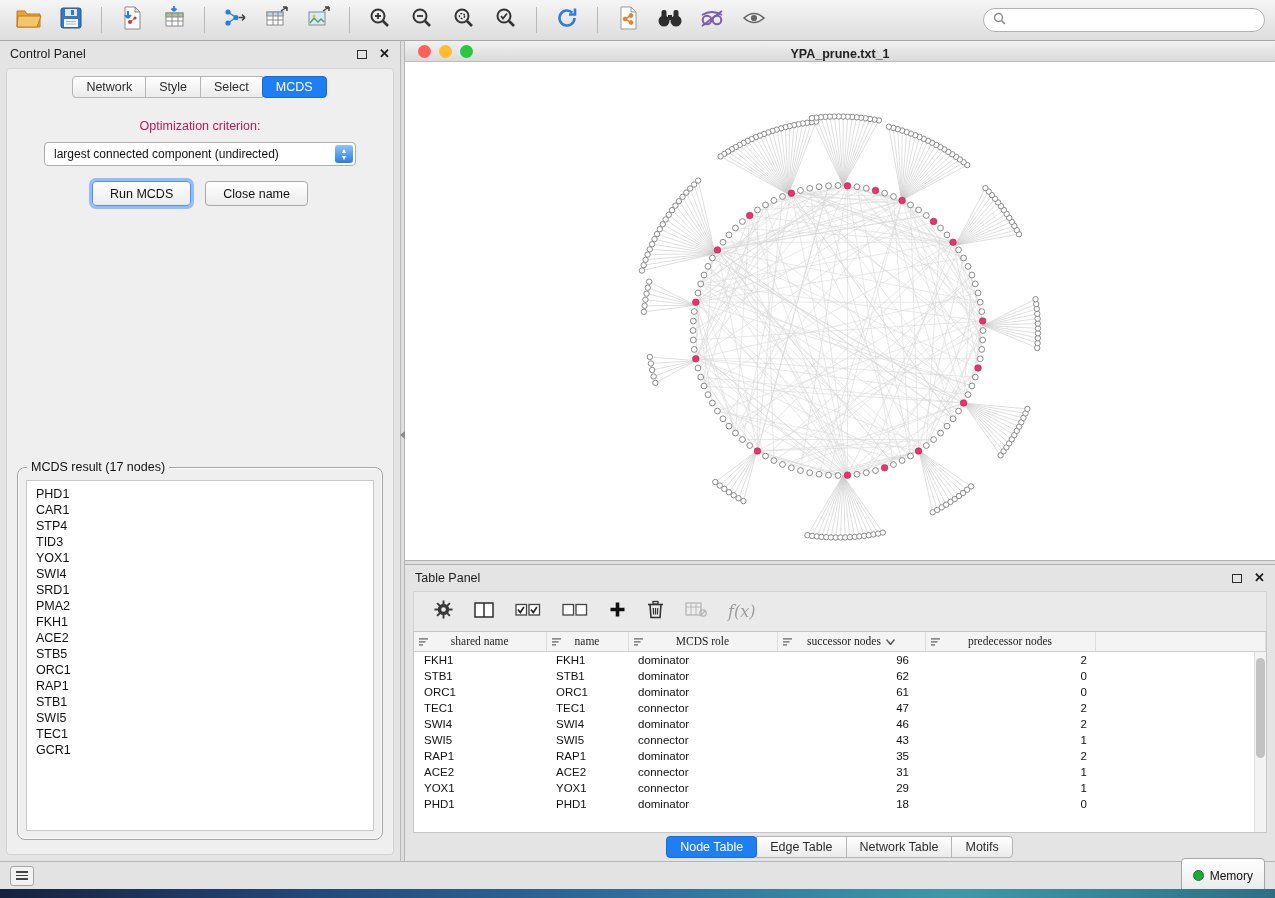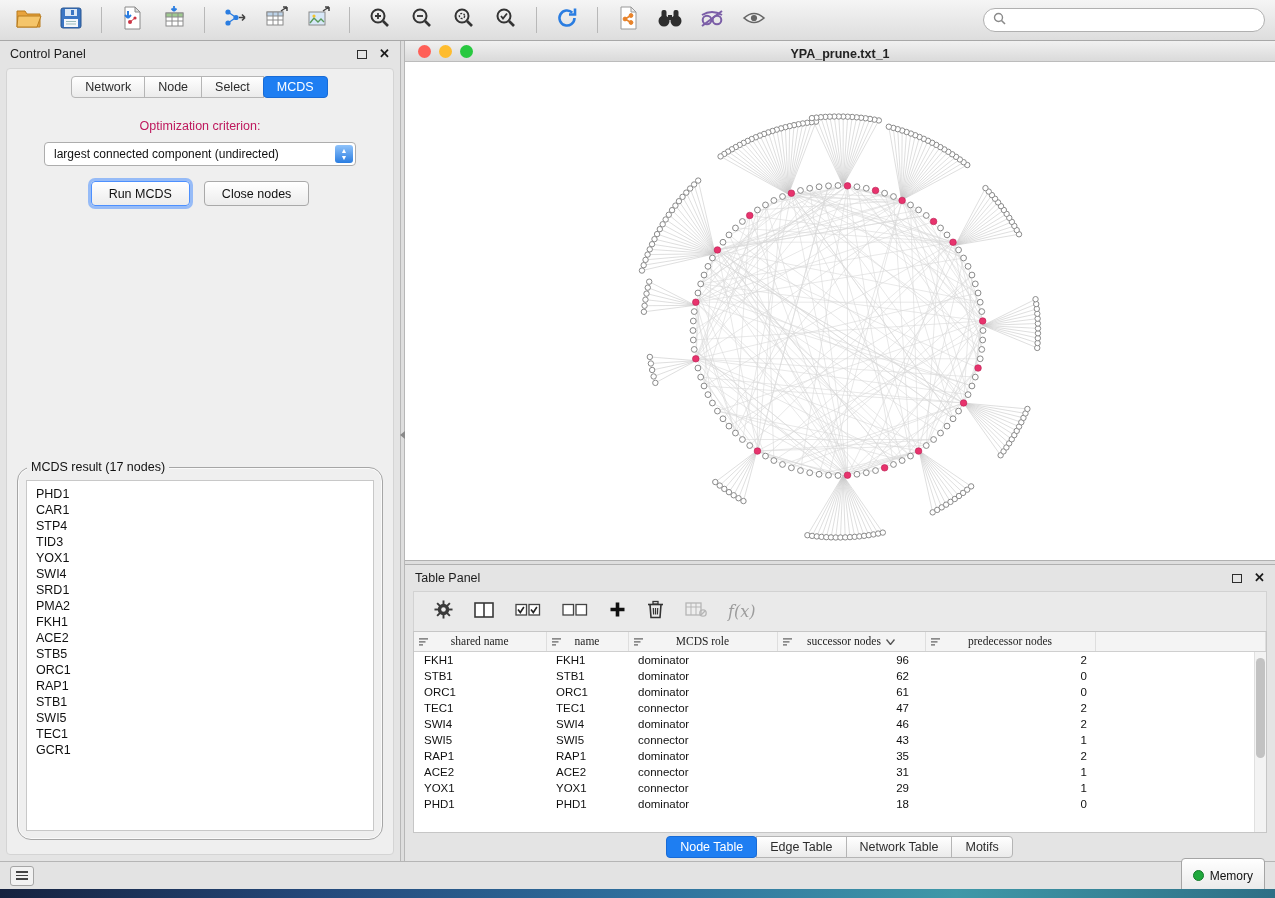--- a/index.html
+++ b/index.html
@@ -36,21 +36,21 @@
   .dropdown { margin:9px auto 0; width:312px; height:24px; background:#fff; border:1px solid #adadad;
     border-radius:4px; display:flex; align-items:center; font-size:12px; color:#111; padding:0 24px 0 9px; position:relative; }
   .dd-stepper { position:absolute; right:2px; top:2px; bottom:2px; width:18px; border-radius:3px;
     background:linear-gradient(#8fc3fb,#2a7de1); color:#fff; display:flex; flex-direction:column;
     align-items:center; justify-content:center; font-size:7px; line-height:7px; }
   .btn-row { display:flex; justify-content:center; gap:14px; margin-top:15px; }
   .btn { height:25px; padding:0 17px; background:linear-gradient(#ffffff,#ececec); border:1px solid #a9a9a9;
     border-radius:4px; font-size:12.5px; color:#111; }
   .btn.focused { box-shadow:0 0 0 3px rgba(77,144,254,.55); border-color:#4d90fe; }
   .result-group { position:absolute; left:10px; right:10px; top:398px; bottom:14px;
-    border:1px solid #a6a6a6; border-radius:14px; box-shadow:inset 0 0 0 1px #fafafa; }
+    border:1px solid #a6a6a6; border-radius:8px; box-shadow:inset 0 0 0 1px #fafafa; }
   .result-title { position:absolute; top:-8px; left:9px; background:#efefef; padding:0 4px; font-size:12.5px; color:#111; }
   .result-list { position:absolute; left:8px; right:8px; top:12px; bottom:8px; background:#fff;
     border:1px solid #c8c8c8; overflow:hidden; padding:5px 9px; font-size:12.5px; line-height:16px; color:#111; }
 
   .v-splitter { width:5px; flex:0 0 5px; background:#dedede; border-left:1px solid #b7b7b7; border-right:1px solid #b7b7b7; position:relative; }
   .v-splitter .handle { position:absolute; top:390px; left:-1px; width:0; height:0;
     border-top:4px solid transparent; border-bottom:4px solid transparent; border-right:5px solid #8a8a8a; }
 
   
   .right { flex:1; display:flex; flex-direction:column; min-width:0; }
@@ -256,35 +256,35 @@
       <div class="panel-titlebar">
         <span>Control Panel</span>
         <span class="win-btns">
           <span class="float-icon"></span>
           <span class="close-icon">✕</span>
         </span>
       </div>
       <div class="cp-body">
         <div class="cp-tabs">
           <div class="cp-tab">Network</div>
-          <div class="cp-tab">Node</div>
+          <div class="cp-tab">Style</div>
           <div class="cp-tab">Select</div>
           <div class="cp-tab active">MCDS</div>
         </div>
         <div class="opt-label">Optimization criterion:</div>
         <div class="dropdown">
           <span>largest connected component (undirected)</span>
           <span class="dd-stepper">
               <span>▲</span>
               <span>▼</span>
             </span>
         </div>
         <div class="btn-row">
           <button class="btn focused">Run MCDS</button>
-          <button class="btn">Close nodes</button>
+          <button class="btn">Close name</button>
         </div>
         <div class="result-group">
           <span class="result-title">MCDS result (17 nodes)</span>
           <div class="result-list">
               <div>PHD1</div>
               <div>CAR1</div>
               <div>STP4</div>
               <div>TID3</div>
               <div>YOX1</div>
               <div>SWI4</div>

